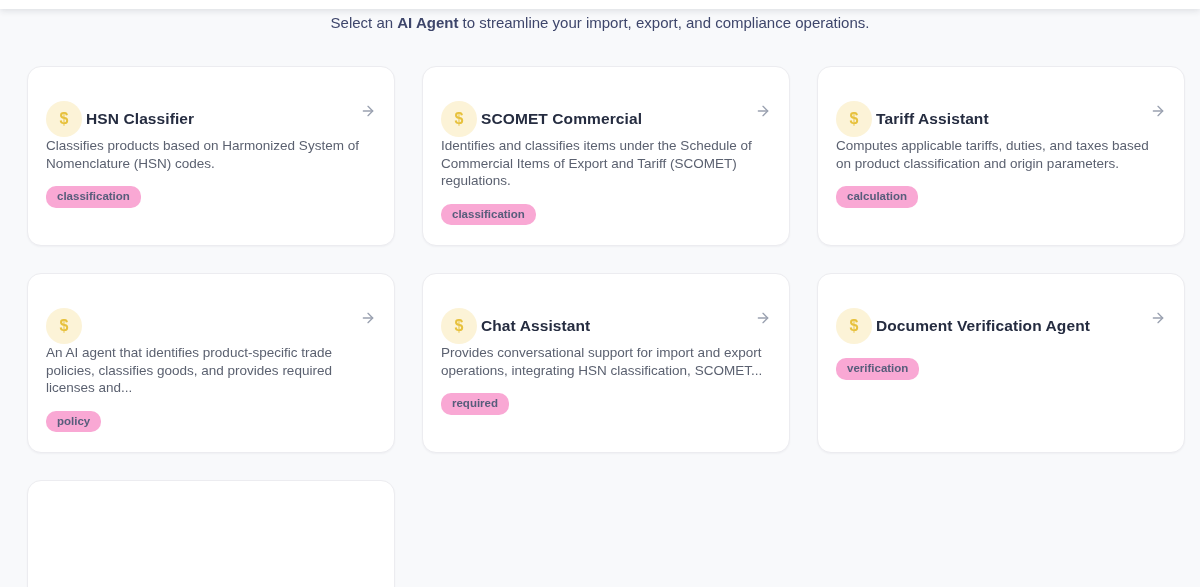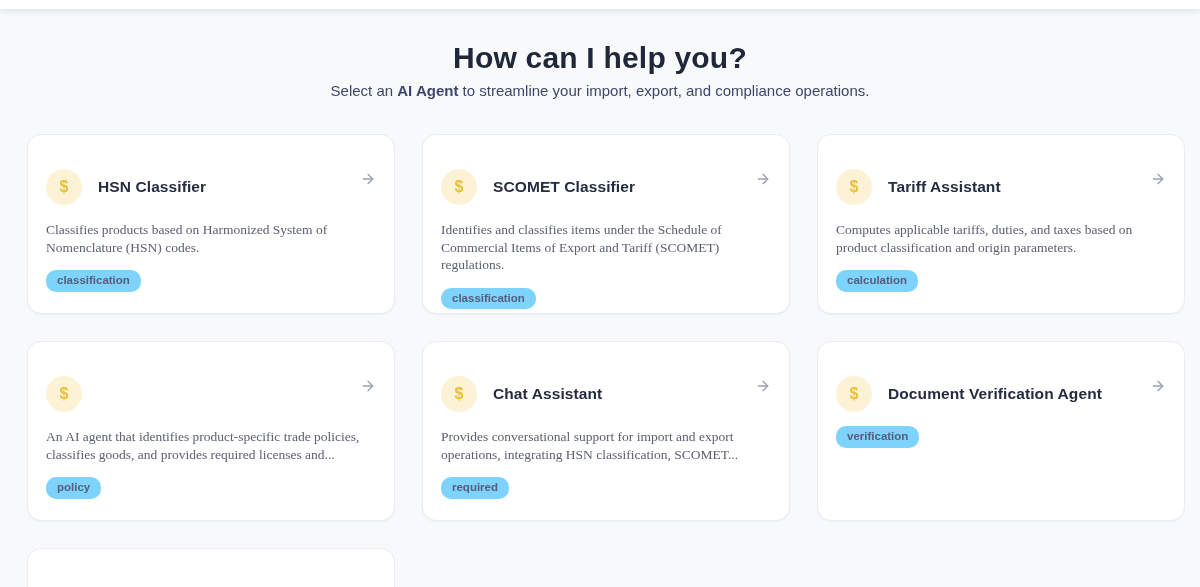--- a/index.html
+++ b/index.html
@@ -58,60 +58,57 @@
     display: flex; align-items: center; justify-content: center;
     flex: 0 0 36px;
   }
   .icon-circle .dollar {
     color: #e7c13d;
     font-size: 16px;
     font-weight: 700;
     line-height: 1;
   }
   .card-title {
-    margin-left: 16px;
+    margin-left: 4px;
     font-size: 15.5px;
     font-weight: 700;
     color: #252c40;
     letter-spacing: 0.1px;
   }
   .arrow-icon {
     position: absolute;
     top: 36px; right: 18px;
     width: 16px; height: 16px;
     display: flex; align-items: center; justify-content: center;
   }
   .card-desc {
-    margin-top: 16px;
     font-size: 13.5px;
     line-height: 17.5px;
     color: #5b6170;
     max-width: 336px;
-    font-family: Liberation Serif, serif;
   }
   .card-tag {
     display: inline-block;
     margin-top: 14px;
-    background: #7dd3fc;
+    background: #f9a8d4;
     color: #575d7b;
     font-size: 11.5px;
     font-weight: 600;
     line-height: 1;
     padding: 5px 11px 5px 11px;
     border-radius: 10px;
   }
   .partial-card { padding: 0; }
 </style>
 </head>
 <body>
 
 <div class="top-bar"></div>
 
 <div class="hero">
-  <h1>How can I help you?</h1>
   <div class="subtitle"><span>Select an </span><b>AI Agent</b><span> to streamline your import, export, and compliance operations.</span></div>
 </div>
 
 <div class="cards-grid">
 
   <div class="agent-card">
     <div class="card-head">
       <div class="icon-circle">
           <span class="dollar">$</span>
         </div>
@@ -125,21 +122,21 @@
     </div>
     <div class="card-desc">Classifies products based on Harmonized System of Nomenclature (HSN) codes.</div>
     <span class="card-tag">classification</span>
   </div>
 
   <div class="agent-card">
     <div class="card-head">
       <div class="icon-circle">
           <span class="dollar">$</span>
         </div>
-      <div class="card-title">SCOMET Classifier</div>
+      <div class="card-title">SCOMET Commercial</div>
     </div>
     <div class="arrow-icon">
       <svg width="16" height="16" viewBox="0 0 24 24" fill="none" stroke="#9aa1b0" stroke-width="2" stroke-linecap="round" stroke-linejoin="round">
           <line x1="5" y1="12" x2="19" y2="12"></line>
           <polyline points="12 5 19 12 12 19"></polyline>
         </svg>
     </div>
     <div class="card-desc">Identifies and classifies items under the Schedule of Commercial Items of Export and Tariff (SCOMET) regulations.</div>
     <span class="card-tag">classification</span>
   </div>

